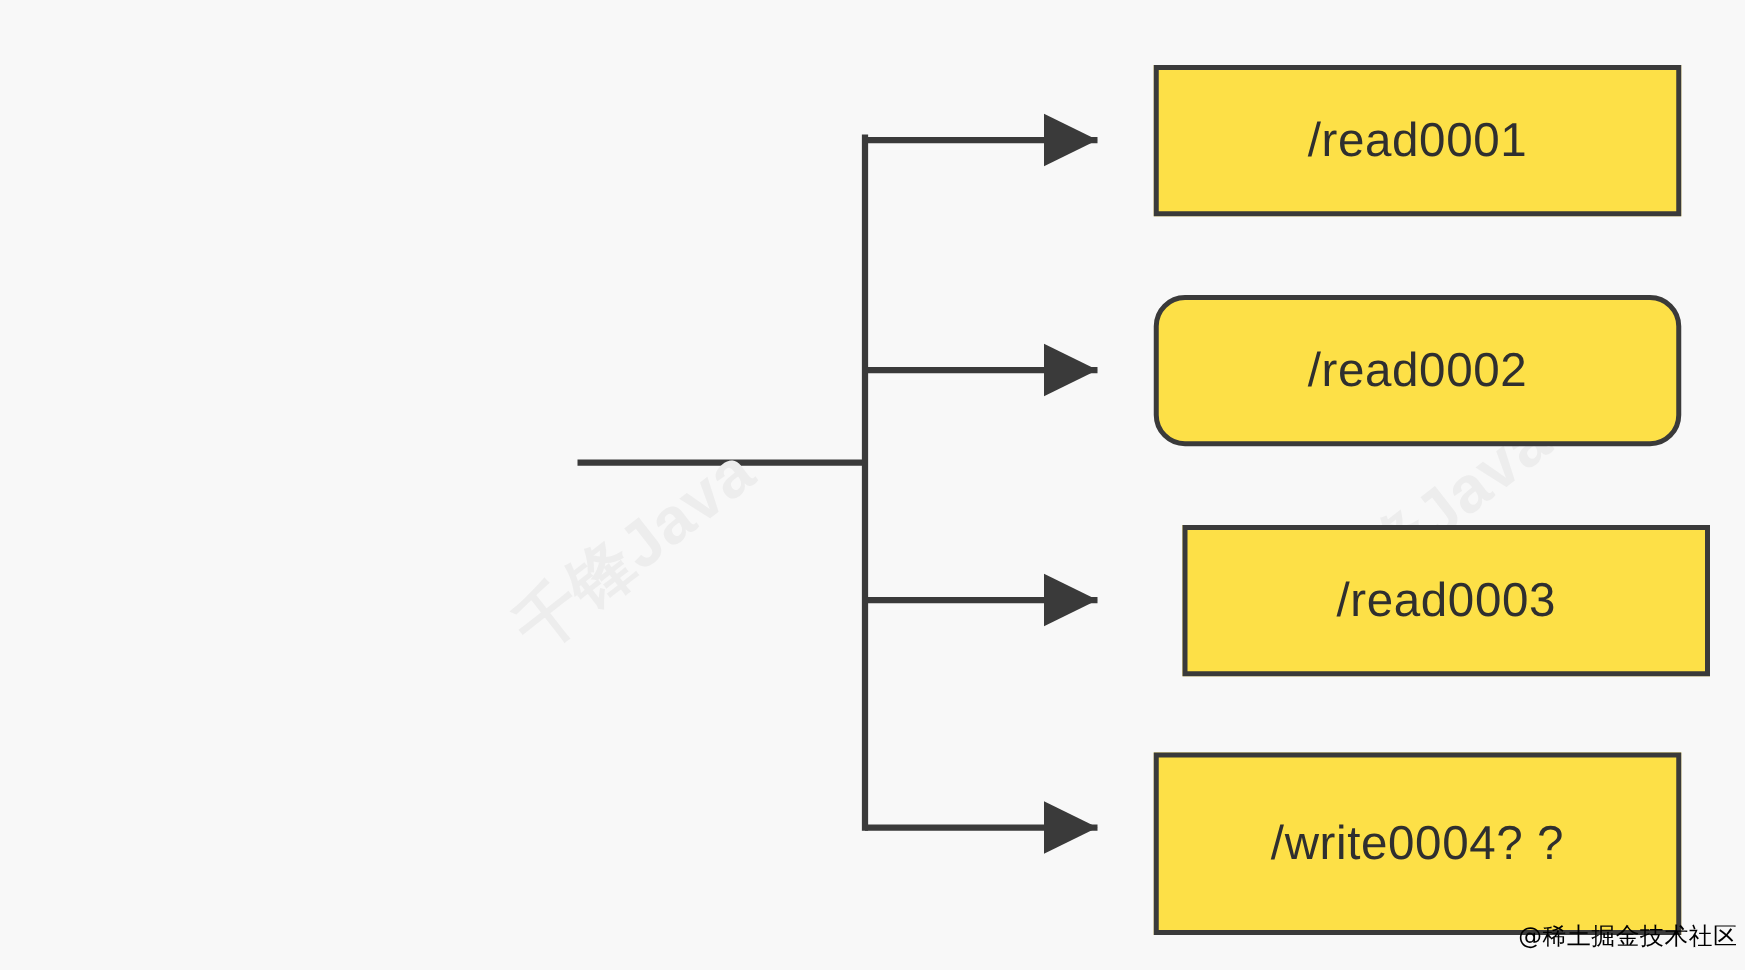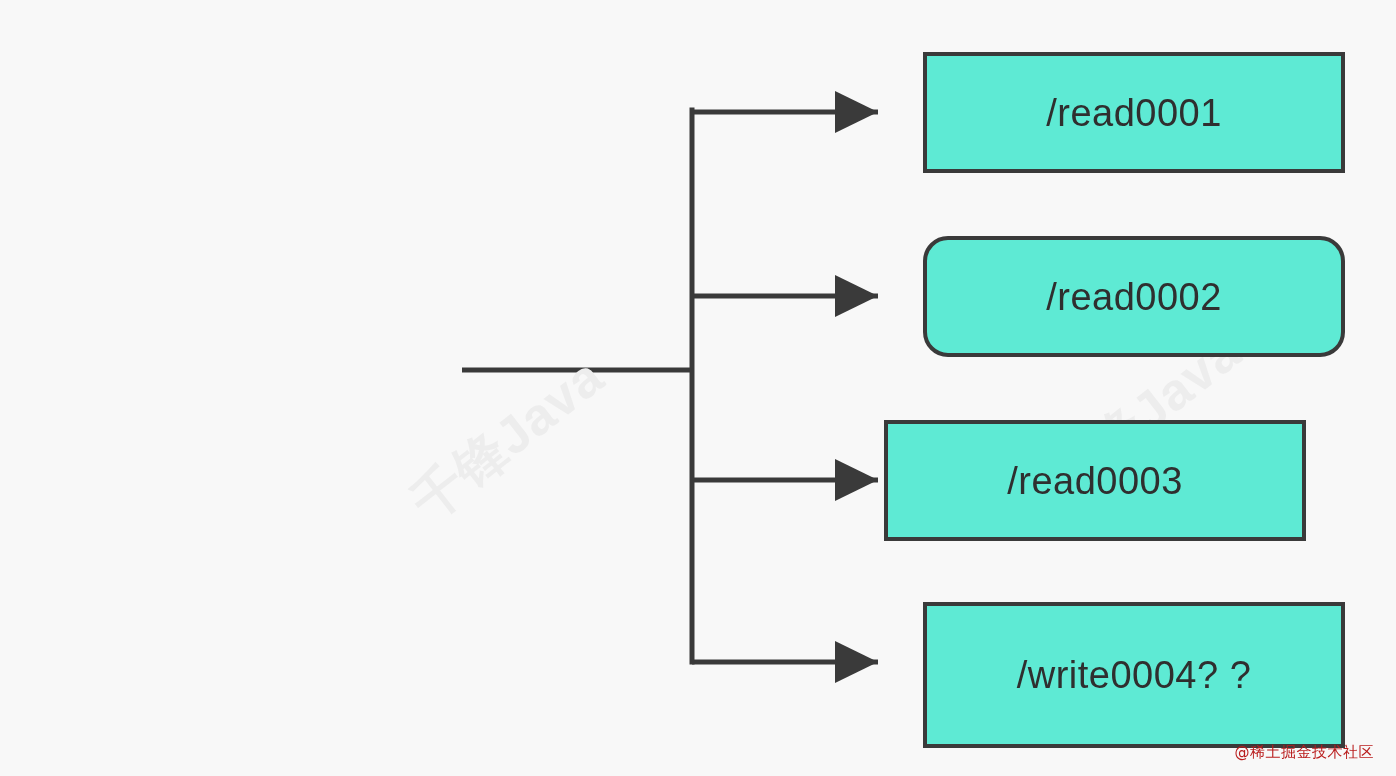--- a/index.html
+++ b/index.html
@@ -22,21 +22,21 @@
     position: absolute;
     left: 0;
     top: 0;
     width: 1396px;
     height: 776px;
     display: block;
   }
   .node-box {
     position: absolute;
     box-sizing: border-box;
-    background: #5eead4;
+    background: #fde047;
     border: 4px solid #3a3a3a;
     display: flex;
     align-items: center;
     justify-content: center;
     z-index: 3;
   }
   .node-label {
     font-family: "Liberation Sans", "DejaVu Sans", sans-serif;
     font-size: 38px;
     font-weight: 400;
@@ -58,21 +58,21 @@
     height: 121px;
   }
   #child-node-1 {
     left: 923px;
     top: 236px;
     width: 422px;
     height: 121px;
     border-radius: 25px;
   }
   #child-node-2 {
-    left: 884px;
+    left: 946px;
     top: 420px;
     width: 422px;
     height: 121px;
   }
   #child-node-3 {
     left: 923px;
     top: 602px;
     width: 422px;
     height: 146px;
   }
@@ -95,26 +95,26 @@
     align-items: center;
     justify-content: center;
     user-select: none;
   }
   .watermark-diagonal.second {
     left: 1030px;
     top: 330px;
   }
   .watermark-corner {
     position: absolute;
-    right: 22px;
+    right: 6px;
     bottom: 14px;
     z-index: 4;
     font-family: "DejaVu Sans", "Liberation Sans", sans-serif;
-    font-size: 15px;
-    color: #b91c1c;
+    font-size: 19px;
+    color: #000000;
     letter-spacing: 0.5px;
     white-space: nowrap;
     user-select: none;
   }
 </style>
 </head>
 <body>
 
 <div id="canvas">
 

